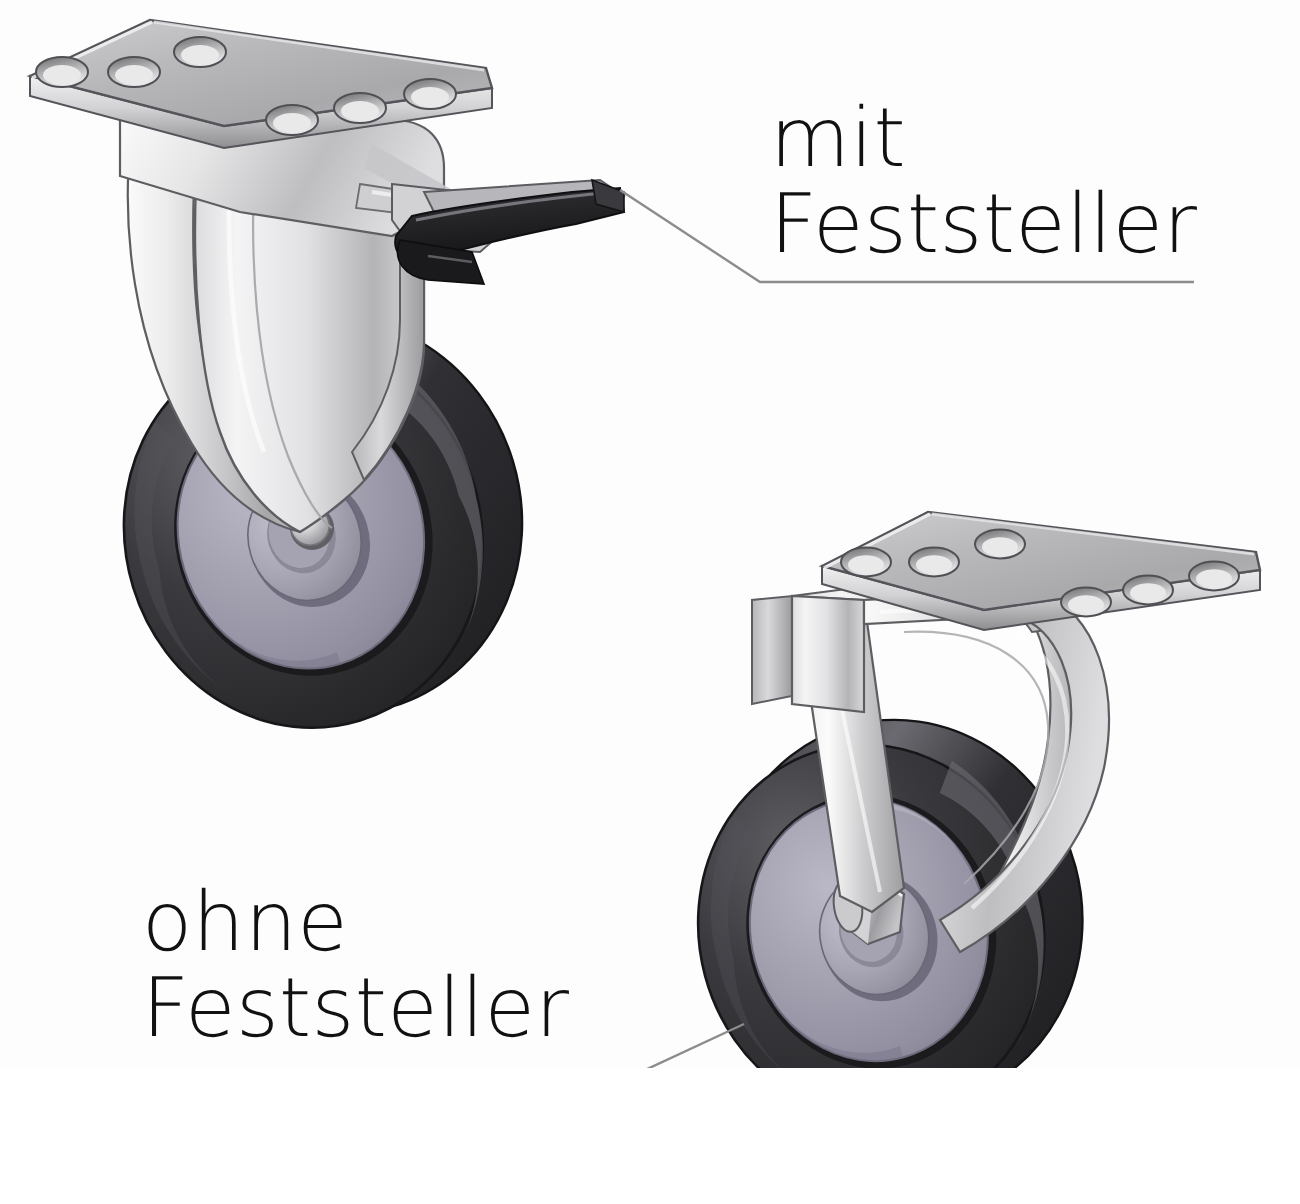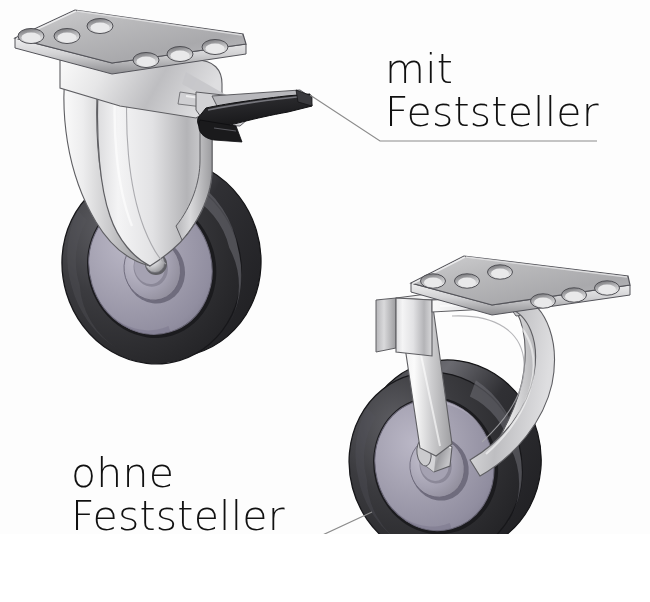--- a/index.html
+++ b/index.html
@@ -38,21 +38,21 @@
   #label-mit {
     left: 385px;
     top: 48px;
     font-size: 41px;
     text-align: left;
   }
   #label-mit .l1 { display:block; }
   #label-mit .l2 { display:block; }
   #label-ohne {
     left: 71px;
-    top: 452px;
+    top: 440px;
     font-size: 41px;
     text-align: left;
   }
   #label-ohne .l1 { display:block; }
   #label-ohne .l2 { display:block; }
 </style>
 </head>
 <body>
 
 <div id="stage">

